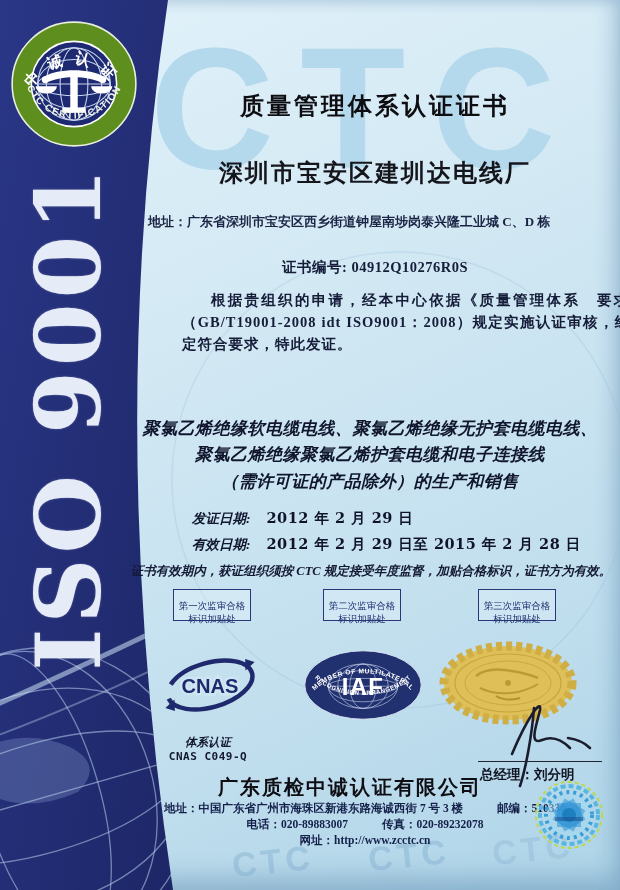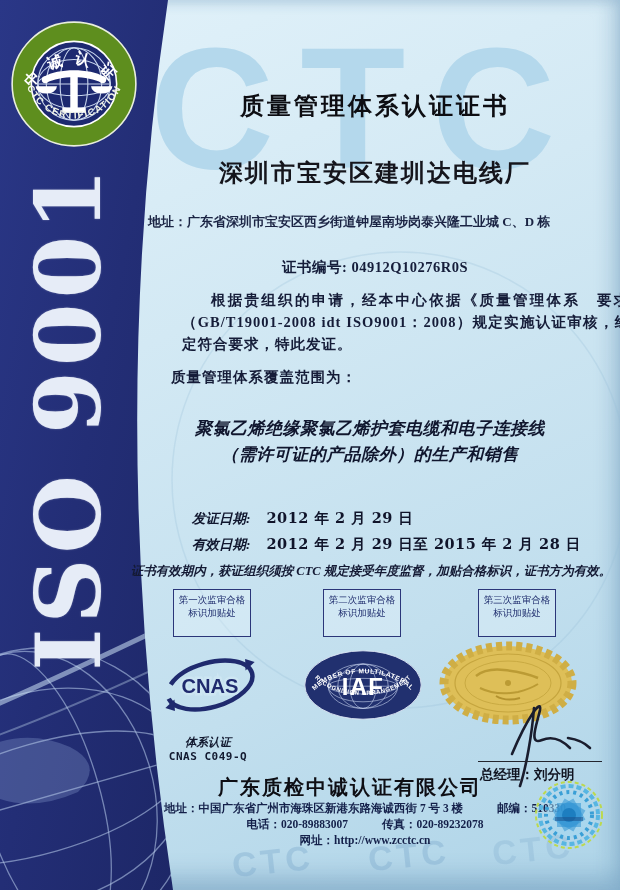--- a/index.html
+++ b/index.html
@@ -33,23 +33,23 @@
   .scopelabel{left:142px;top:368px;width:464px;z-index:2;font-size:14.5px;font-weight:bold;
     color:#151c38;text-indent:2em;letter-spacing:1px;}
   .scope{left:128px;top:416px;width:484px;z-index:2;text-align:center;font-style:italic;
     font-size:17px;font-weight:bold;color:#10162e;line-height:1.55;letter-spacing:.5px;}
   .dates{left:192px;top:509px;z-index:2;}
   .dates .row{margin-bottom:7px;white-space:nowrap;}
   .dates .dl{font-style:italic;font-weight:bold;font-size:13.5px;color:#10162e;margin-right:16px;}
   .dates .dv{font-family:"DejaVu Serif",serif;font-weight:bold;font-size:14.5px;color:#10142a;letter-spacing:.5px;}
   .note{left:128px;top:563px;width:486px;z-index:2;text-align:center;font-style:italic;
     font-weight:bold;font-size:12.5px;color:#141a34;white-space:nowrap;}
-  .sbox{top:589px;width:78px;height:48px;z-index:2;border:1px solid #2b3679;
+  .sbox{top:589px;width:78px;height:32px;z-index:2;border:1px solid #2b3679;
     background:rgba(238,250,255,.30);color:#223070;font-size:9.5px;line-height:1.4;
-    text-align:center;padding-top:4px;box-sizing:border-box;}
+    text-align:center;padding-top:10px;box-sizing:border-box;}
   .cnas-cap{left:138px;top:735px;width:140px;z-index:2;text-align:center;color:#131a30;}
   .cnas-cap .c1{font-style:italic;font-weight:bold;font-size:11.5px;}
   .cnas-cap .c2{font-family:"DejaVu Sans Mono",monospace;font-weight:bold;font-size:11px;letter-spacing:.5px;}
   .sigline{left:478px;top:761px;width:124px;border-top:1.5px solid #23252e;z-index:3;}
   .siglabel{left:480px;top:766px;z-index:3;font-size:13.5px;font-weight:bold;color:#101320;white-space:nowrap;}
   .issuer{left:140px;top:774px;width:420px;z-index:2;text-align:center;
     font-family:"Liberation Sans",sans-serif;font-weight:bold;font-size:20px;color:#0e0e14;letter-spacing:2px;}
   .inforow{left:125px;width:480px;z-index:2;display:flex;justify-content:center;gap:34px;
     font-size:11.5px;font-weight:bold;color:#14204a;white-space:nowrap;}
   .i1{top:801px;} .i2{top:817px;} .i3{top:833px;}
@@ -125,22 +125,22 @@
   </svg>
 
   <div class="abs title">质量管理体系认证证书</div>
   <div class="abs company">深圳市宝安区建圳达电线厂</div>
   <div class="abs addr">
     <div class="l1">地址：广东省深圳市宝安区西乡街道钟屋南埗岗泰兴隆工业城 C、D 栋</div>
   </div>
   <div class="abs certno">证书编号: 04912Q10276R0S</div>
 
   <div class="abs para">根据贵组织的申请，经本中心依据《质量管理体系　要求》（GB/T19001-2008 idt ISO9001：2008）规定实施认证审核，经评定符合要求，特此发证。</div>
-  <div class="abs scopelabel">质量管理体系覆盖范围为：</div>
   <div class="abs scope">
+    <div>聚氯乙烯绝缘软电缆电线、聚氯乙烯绝缘无护套电缆电线、</div>
     <div>聚氯乙烯绝缘聚氯乙烯护套电缆和电子连接线</div>
     <div>（需许可证的产品除外）的生产和销售</div>
   </div>
 
   <div class="abs dates">
     <div class="row">
       <span class="dl">发证日期:</span><span class="dv">2012 年 2 月 29 日</span>
     </div>
     <div class="row">
       <span class="dl">有效日期:</span><span class="dv">2012 年 2 月 29 日至 2015 年 2 月 28 日</span>

